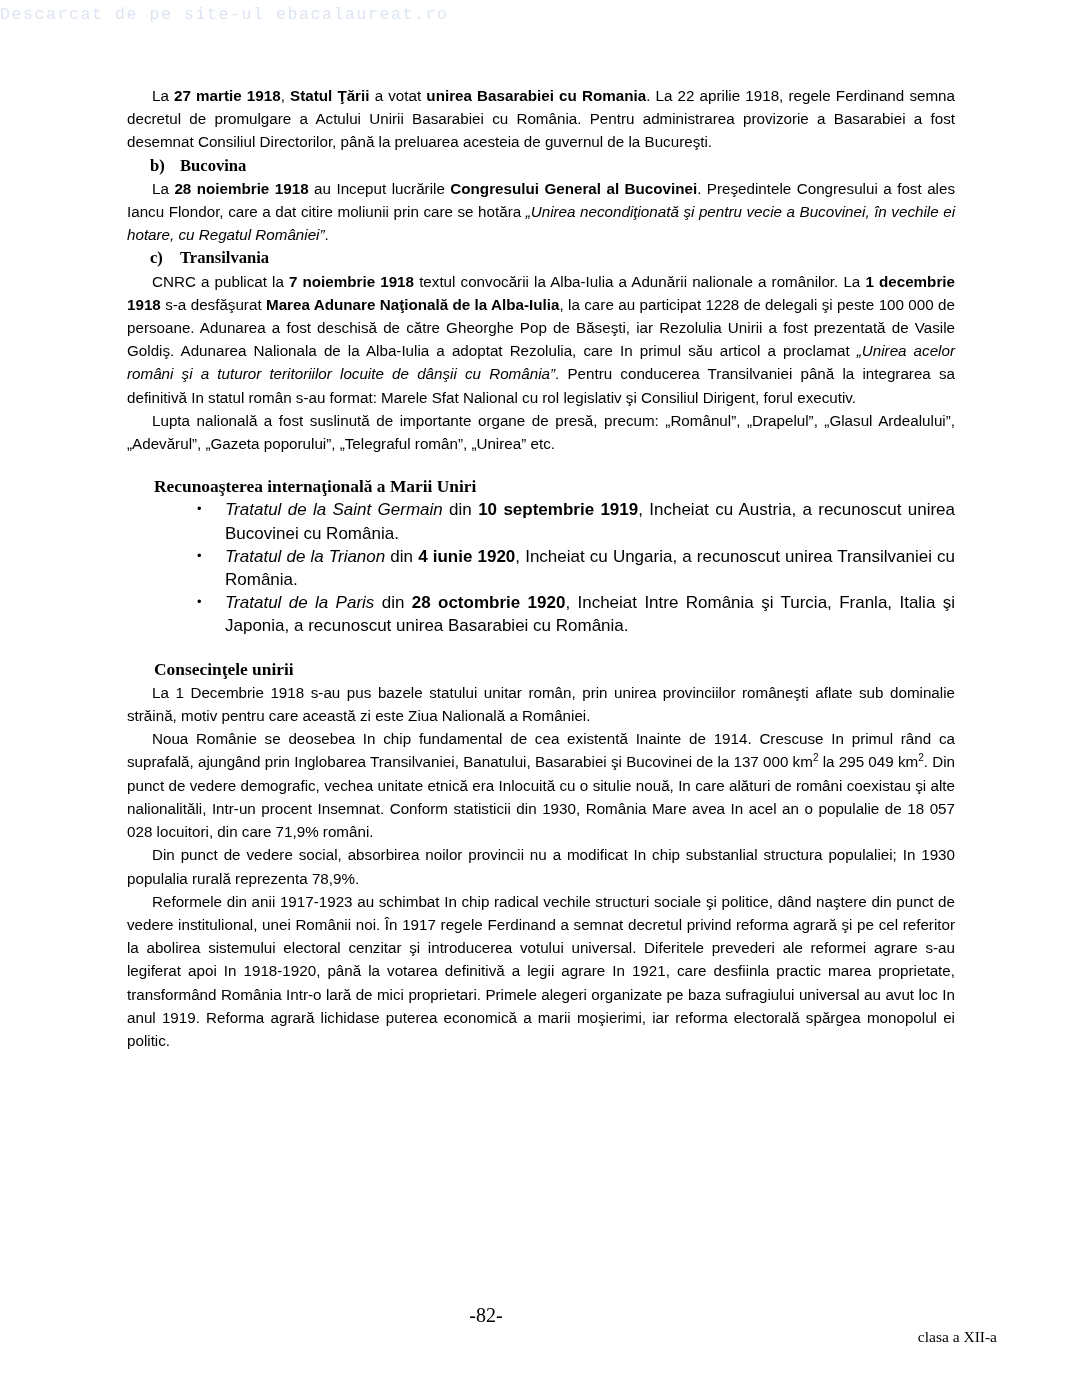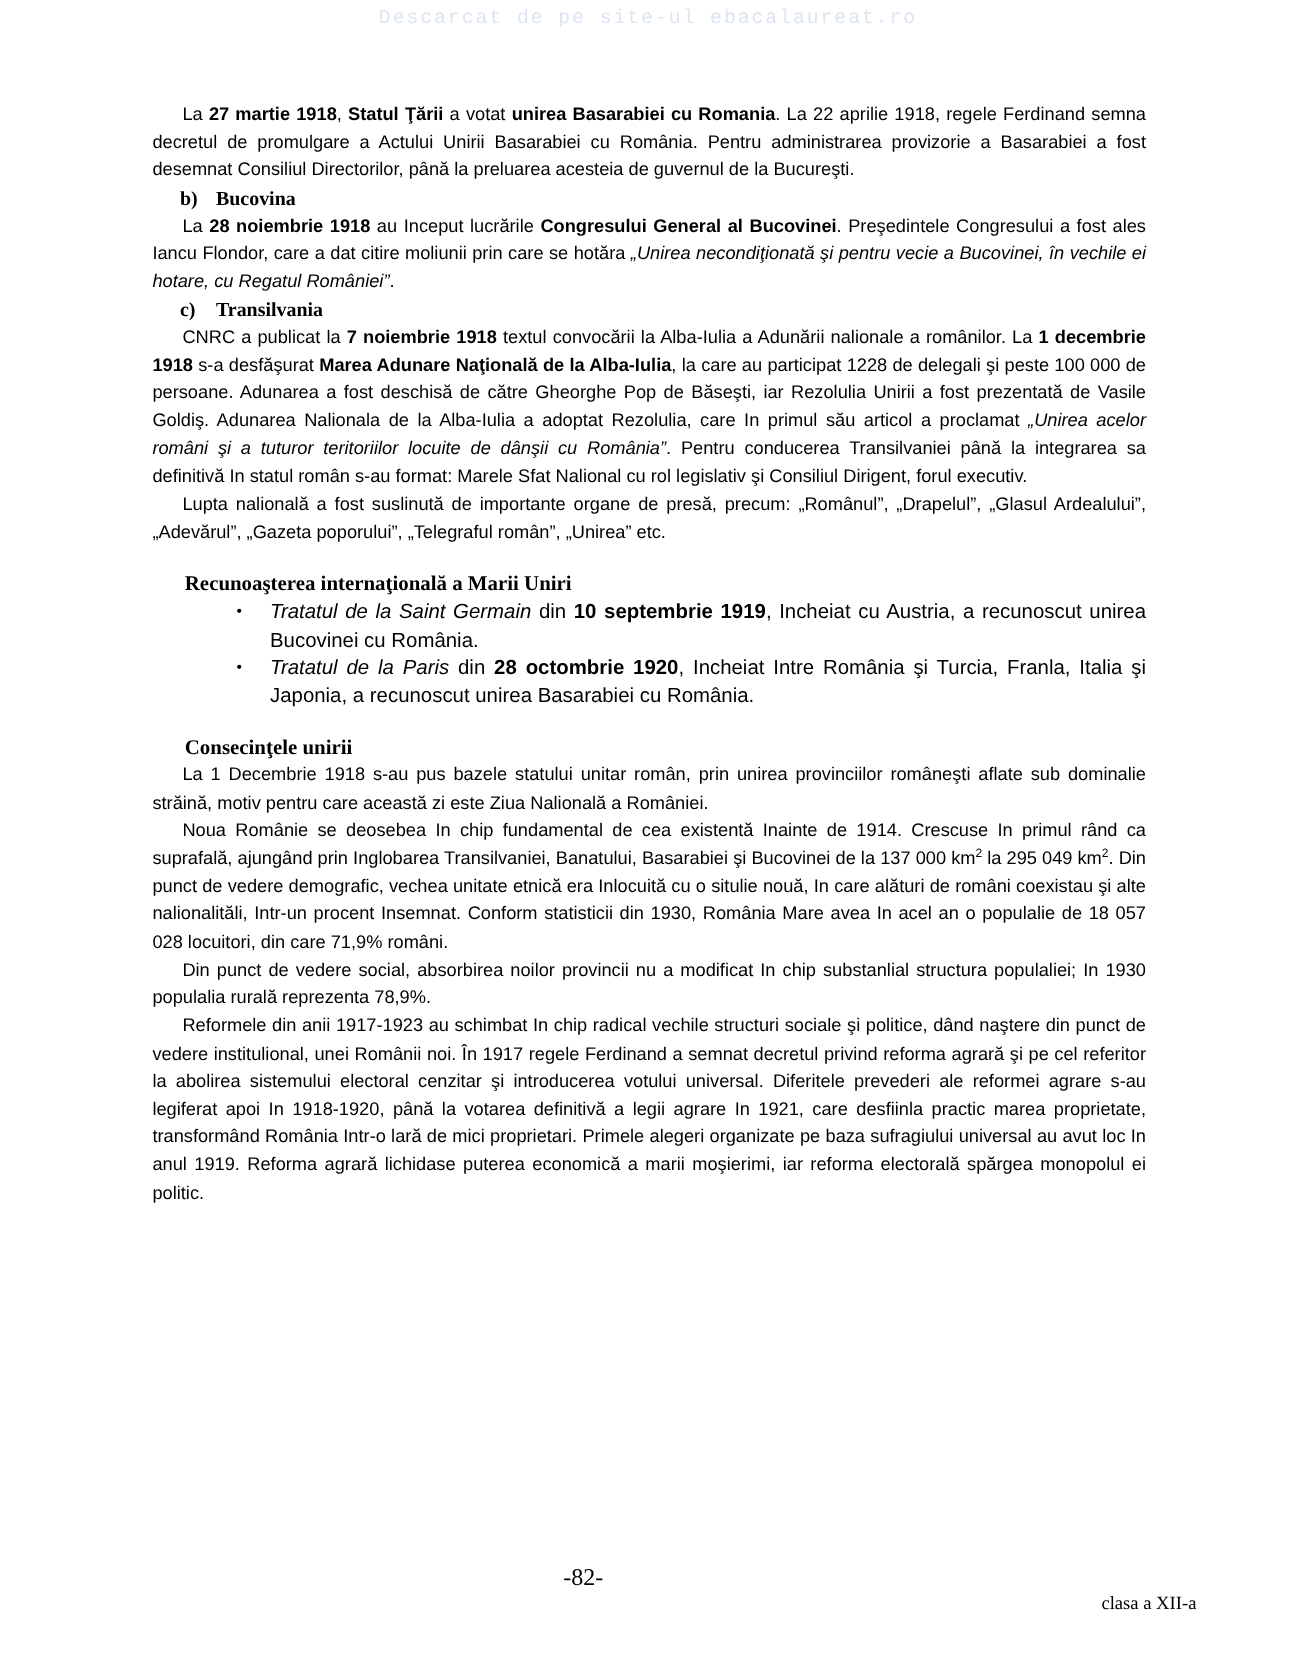--- a/index.html
+++ b/index.html
@@ -18,21 +18,20 @@
     font-family: "Liberation Sans", sans-serif;
     color: #000000;
   }
 
   
   .watermark {
     position: absolute;
     top: 5px;
     left: 0;
     width: 1080px;
-    text-align: center;
     font-family: "Liberation Mono", "DejaVu Sans Mono", monospace;
     font-size: 16.5px;
     letter-spacing: 1.6px;
     color: #dde5f2;
     white-space: pre;
     user-select: none;
   }
 
   
   .content {
@@ -148,20 +147,21 @@
 
 
     <p class="para">Lupta nalională a fost suslinută de importante organe de presă, precum: „Românul”, „Drapelul”, „Glasul Ardealului”, „Adevărul”, „Gazeta poporului”, „Telegraful român”, „Unirea” etc.</p>
 
     <div class="sp-m"></div>
 
     <p class="sec-head">Recunoaşterea internaţională a Marii Uniri</p>
 
     <ul class="bullets">
       <li><i>Tratatul de la Saint Germain</i><span> din </span><b>10 septembrie 1919</b><span>, Incheiat cu Austria, a recunoscut unirea Bucovinei cu România.</span></li>
+      <li><i>Tratatul de la Trianon</i><span> din </span><b>4 iunie 1920</b><span>, Incheiat cu Ungaria, a recunoscut unirea Transilvaniei cu România.</span></li>
       <li><i>Tratatul de la Paris</i><span> din </span><b>28 octombrie 1920</b><span>, Incheiat Intre România şi Turcia, Franla, Italia şi Japonia, a recunoscut unirea Basarabiei cu România.</span></li>
     </ul>
 
     <div class="sp-m"></div>
 
     <p class="sec-head">Consecinţele unirii</p>
 
     <p class="para">La 1 Decembrie 1918 s-au pus bazele statului unitar român, prin unirea provinciilor româneşti aflate sub dominalie străină, motiv pentru care această zi este Ziua Nalională a României.</p>
 
     <p class="para"><span>Noua Românie se deosebea In chip fundamental de cea existentă Inainte de 1914. Crescuse In primul rând ca suprafală, ajungând prin Inglobarea Transilvaniei, Banatului, Basarabiei şi Bucovinei de la 137 000 km</span><sup>2</sup><span> la 295 049 km</span><sup>2</sup><span>. Din punct de vedere demografic, vechea unitate etnică era Inlocuită cu o situlie nouă, In care alături de români coexistau şi alte nalionalităli, Intr-un procent Insemnat. Conform statisticii din 1930, România Mare avea In acel an o populalie de 18 057 028 locuitori, din care 71,9% români.</span></p>

